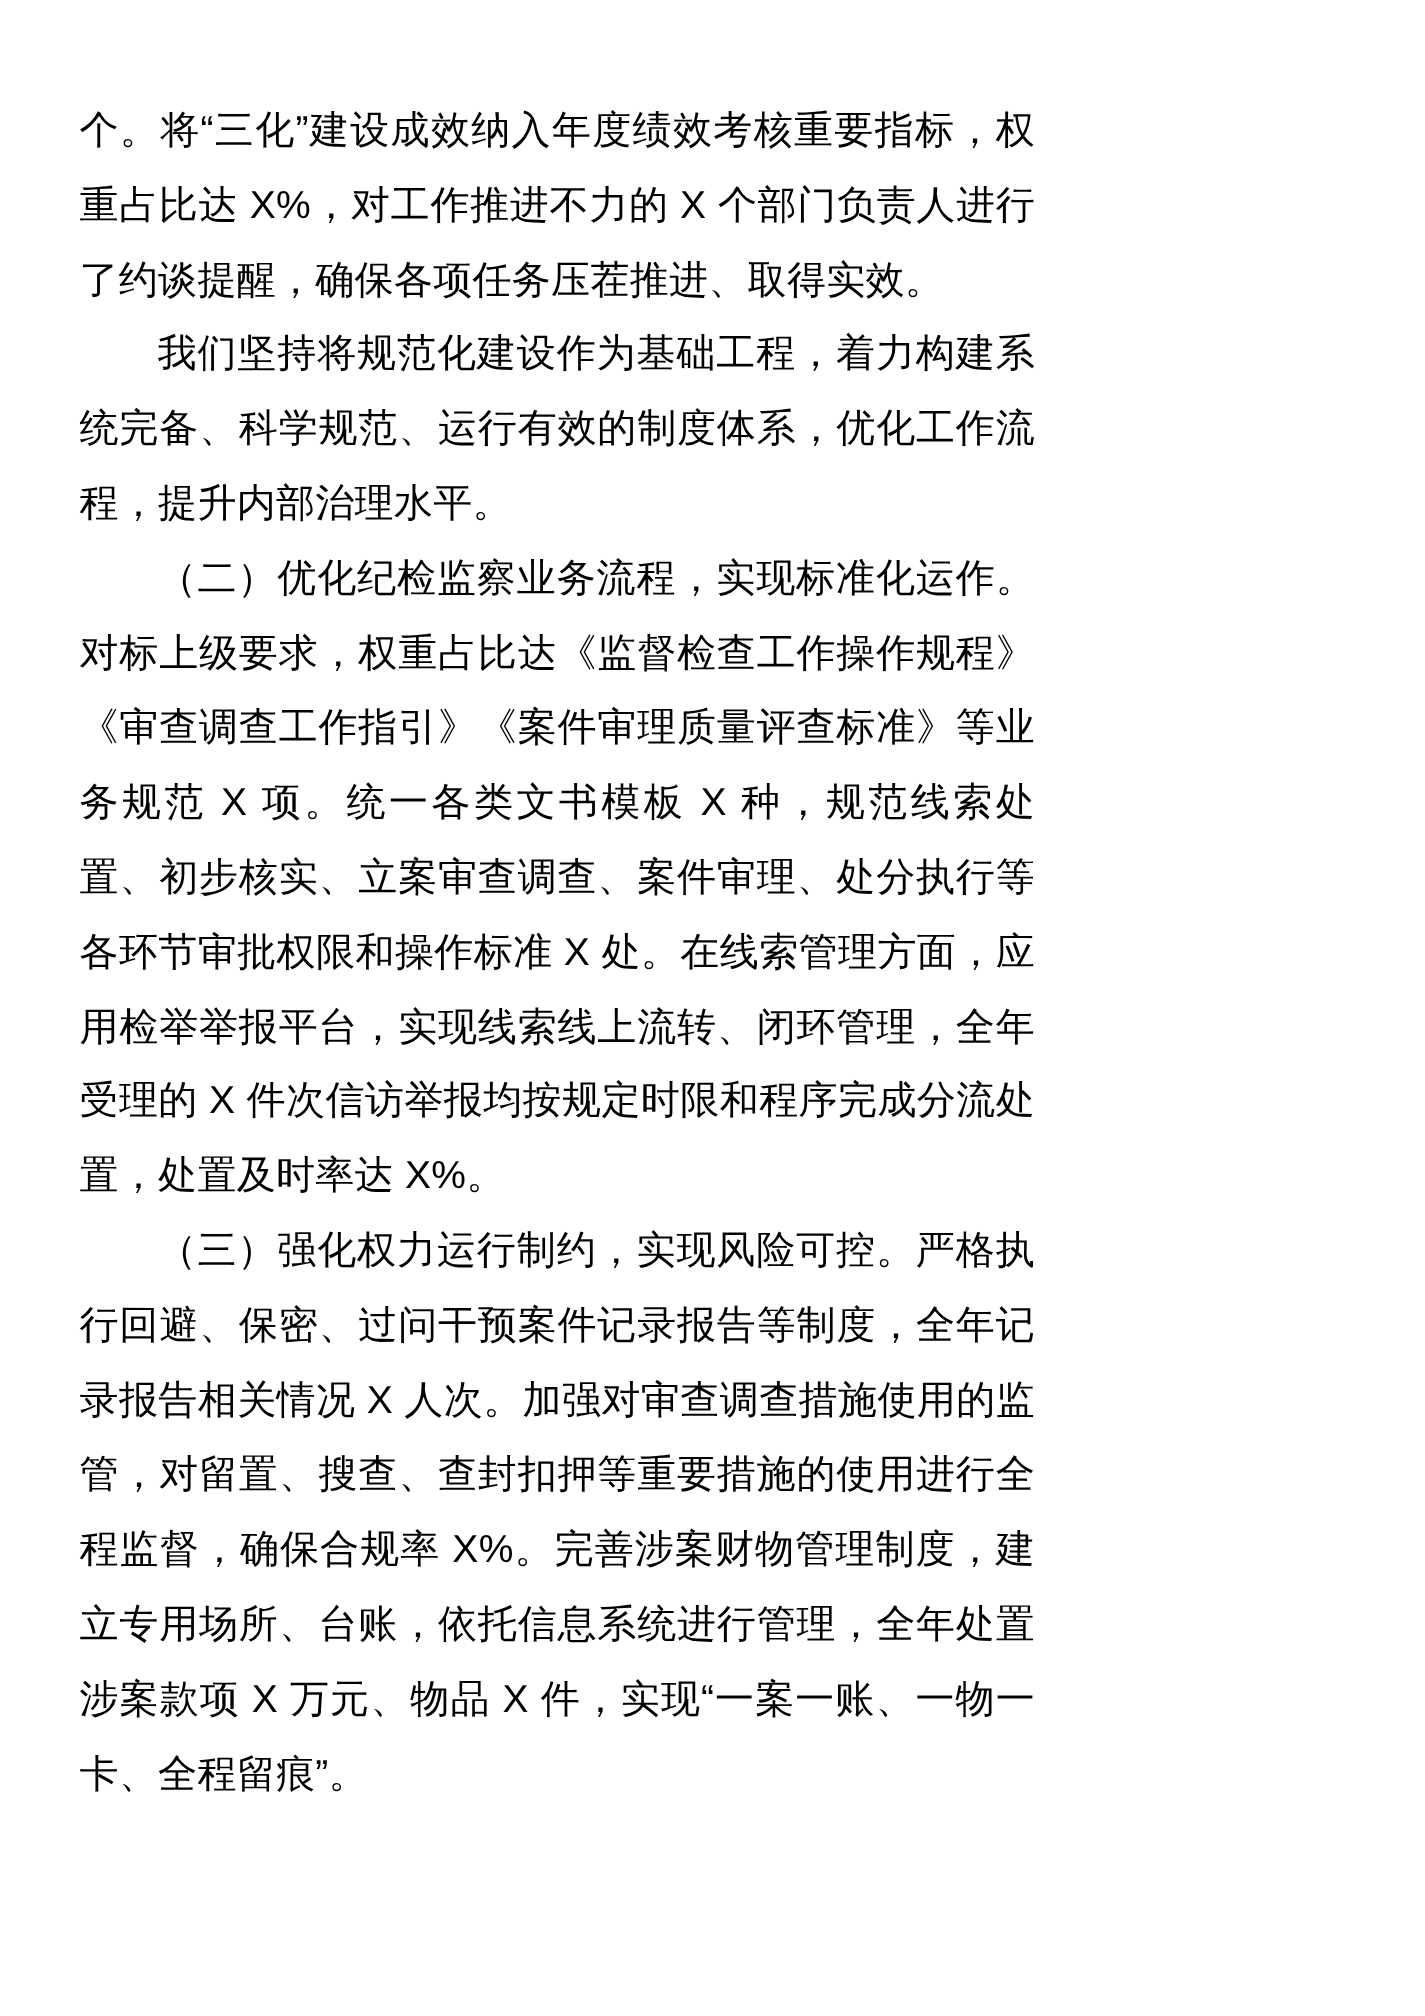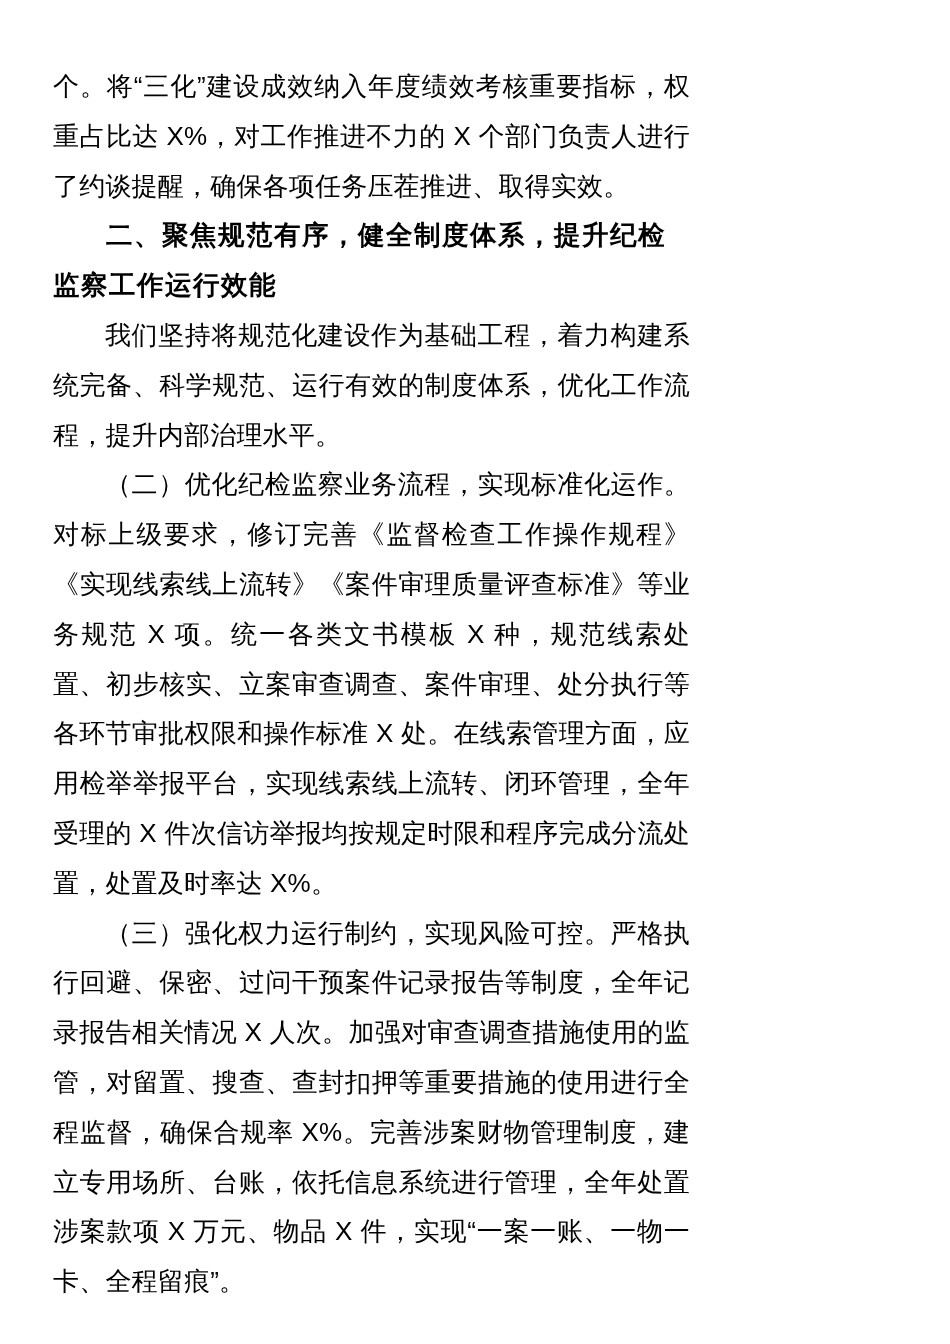--- a/index.html
+++ b/index.html
@@ -39,21 +39,20 @@
     text-align: left;
     word-break: break-all;
   }
 </style>
 </head>
 <body>
 
 <div class="page">
   <p class="para noindent">个。将“三化”建设成效纳入年度绩效考核重要指标，权重占比达 X%，对工作推进不力的 X 个部门负责人进行了约谈提醒，确保各项任务压茬推进、取得实效。</p>
 
-  <h2 class="heading">二、聚焦规范有序，健全制度体系，提升纪检监察工作运行效能</h2>
 
   <p class="para indent">我们坚持将规范化建设作为基础工程，着力构建系统完备、科学规范、运行有效的制度体系，优化工作流程，提升内部治理水平。</p>
 
 
-  <p class="para indent">（二）优化纪检监察业务流程，实现标准化运作。对标上级要求，修订完善《监督检查工作操作规程》《实现线索线上流转》《案件审理质量评查标准》等业务规范 X 项。统一各类文书模板 X 种，规范线索处置、初步核实、立案审查调查、案件审理、处分执行等各环节审批权限和操作标准 X 处。在线索管理方面，应用检举举报平台，实现线索线上流转、闭环管理，全年受理的 X 件次信访举报均按规定时限和程序完成分流处置，处置及时率达 X%。</p>
+  <p class="para indent">（二）优化纪检监察业务流程，实现标准化运作。对标上级要求，权重占比达《监督检查工作操作规程》《审查调查工作指引》《案件审理质量评查标准》等业务规范 X 项。统一各类文书模板 X 种，规范线索处置、初步核实、立案审查调查、案件审理、处分执行等各环节审批权限和操作标准 X 处。在线索管理方面，应用检举举报平台，实现线索线上流转、闭环管理，全年受理的 X 件次信访举报均按规定时限和程序完成分流处置，处置及时率达 X%。</p>
 
   <p class="para indent">（三）强化权力运行制约，实现风险可控。严格执行回避、保密、过问干预案件记录报告等制度，全年记录报告相关情况 X 人次。加强对审查调查措施使用的监管，对留置、搜查、查封扣押等重要措施的使用进行全程监督，确保合规率 X%。完善涉案财物管理制度，建立专用场所、台账，依托信息系统进行管理，全年处置涉案款项 X 万元、物品 X 件，实现“一案一账、一物一卡、全程留痕”。</p>
 </div>
 
 </body></html>

